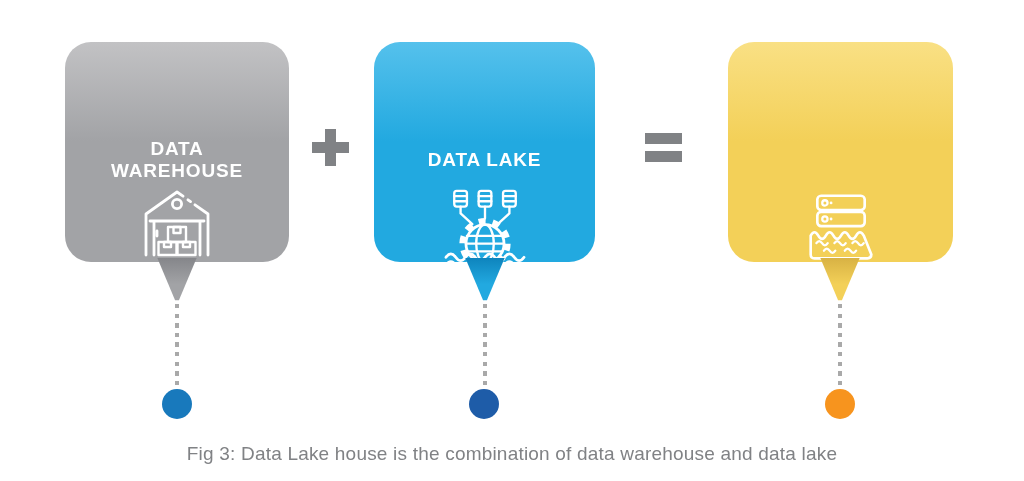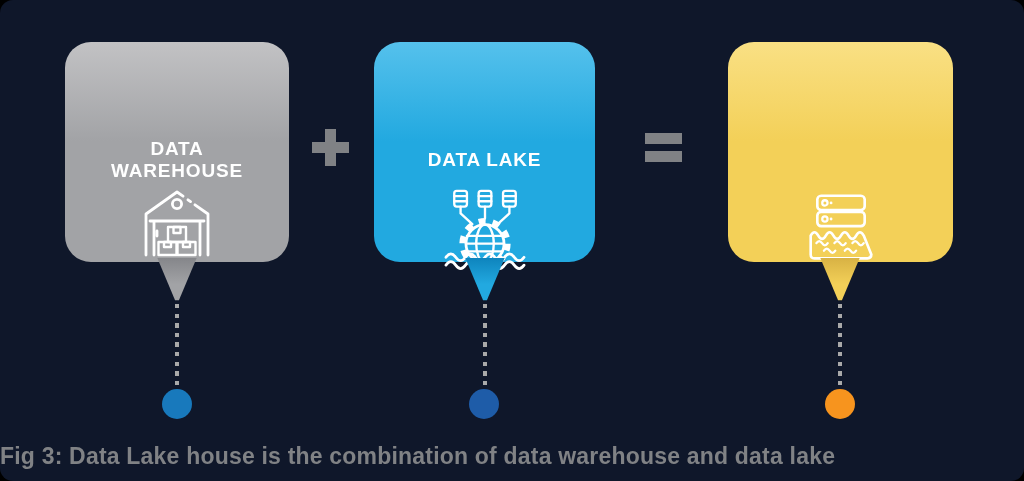--- a/index.html
+++ b/index.html
@@ -1,19 +1,18 @@
 <!DOCTYPE html>
 <html><head>
 <meta charset="utf-8">
 <style>
   html,body{margin:0;padding:0;background:#000;}
   .stage{
-    position:relative;width:1024px;height:481px;background:#0f172a;overflow:hidden;
+    position:relative;width:1024px;height:481px;background:#ffffff;overflow:hidden;
     font-family:"Liberation Sans",sans-serif;
-    border-radius:13px;
   }
   
   .card{position:absolute;top:42px;height:220px;border-radius:26px;}
   .card-gray  {left:65px; width:224px;background:linear-gradient(180deg,#C2C2C4 0%,#A2A3A6 45%,#A2A3A6 100%);}
   .card-blue  {left:374px;width:221px;background:linear-gradient(180deg,#55C1EC 0%,#22A9E0 45%,#22A9E0 100%);}
   .card-yellow{left:728px;width:225px;background:linear-gradient(180deg,#F9E084 0%,#F3D058 45%,#F3D058 100%);}
   .card-title{
     position:absolute;left:50%;top:92px;transform:translateX(-50%);
     width:152px;min-height:52px;display:flex;align-items:center;justify-content:center;
     text-align:center;color:#FFFFFF;font-size:19px;font-weight:bold;
@@ -40,22 +39,22 @@
   .dot3{left:825px;background:#F7941E;}
   
   .op{position:absolute;}
   .op-plus{left:312px;top:129px;width:37px;height:37px;}
   .op-plus .bar-h{position:absolute;left:0;top:13px;width:37px;height:11px;background:#808285;}
   .op-plus .bar-v{position:absolute;left:13px;top:0;width:11px;height:37px;background:#808285;}
   .op-eq{left:645px;top:133px;width:37px;height:29px;}
   .op-eq .bar-1{position:absolute;left:0;top:0;width:37px;height:11px;background:#808285;}
   .op-eq .bar-2{position:absolute;left:0;top:18px;width:37px;height:11px;background:#808285;}
   
-  .caption{position:absolute;left:0;top:443px;width:100%;text-align:left;
-    color:#808285;font-size:23px;font-weight:bold;letter-spacing:.2px;}
+  .caption{position:absolute;left:0;top:443px;width:100%;text-align:center;
+    color:#808285;font-size:19px;font-weight:normal;letter-spacing:.2px;}
   
   .icn{stroke:#FFFFFF;fill:none;stroke-width:2.8;stroke-linecap:round;stroke-linejoin:round;}
   .icn-thin{stroke:#FFFFFF;fill:none;stroke-width:2.4;stroke-linecap:round;stroke-linejoin:round;}
   .icn-fill{fill:#FFFFFF;stroke:none;}
   .icn-teeth{stroke:#FFFFFF;fill:none;stroke-width:6.5;stroke-linecap:butt;
     stroke-dasharray:7.2 7.25;}
 </style>
 </head>
 <body>
 

